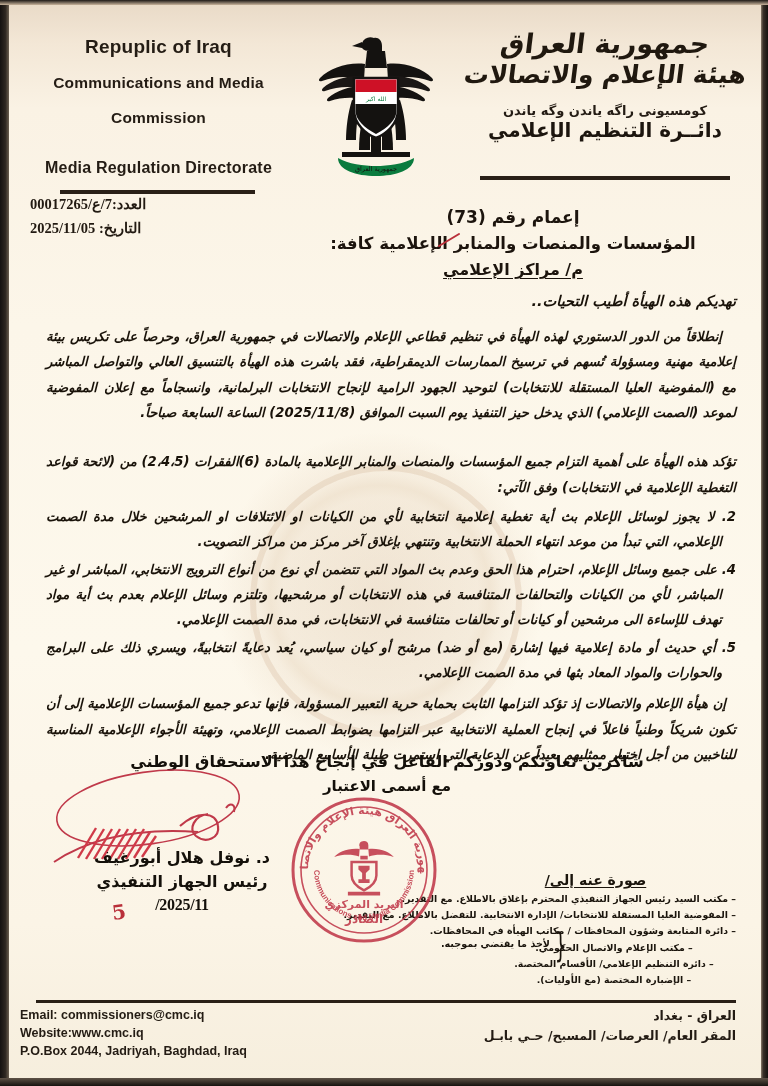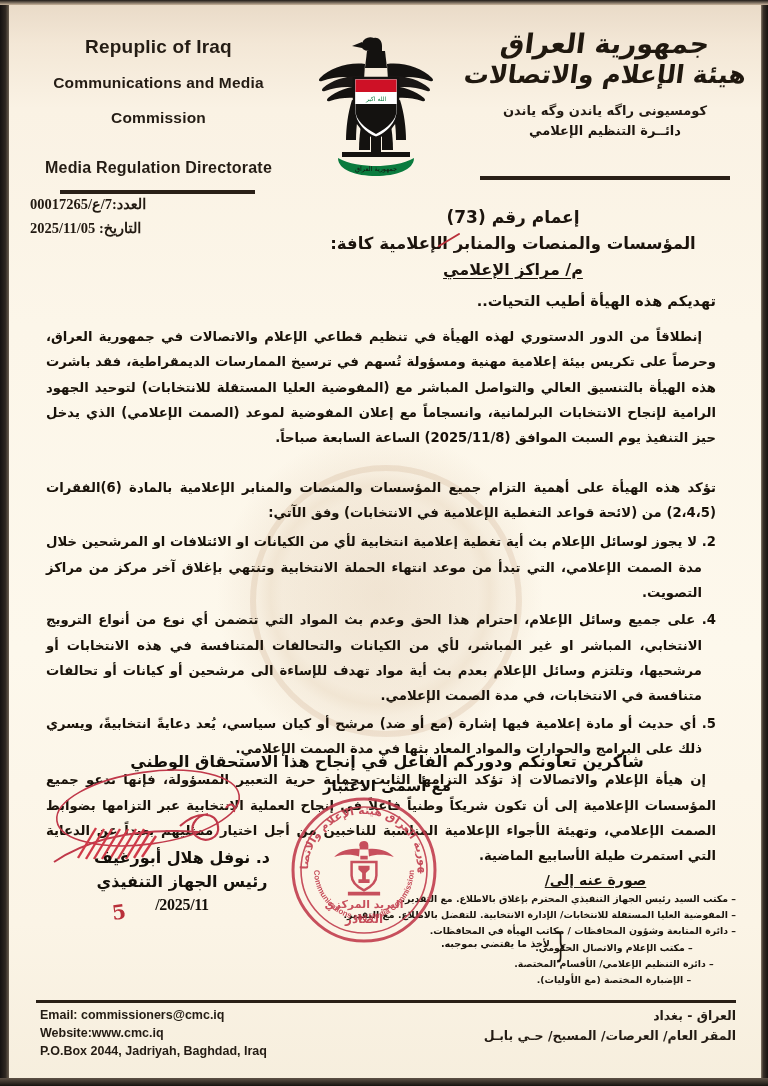--- a/index.html
+++ b/index.html
@@ -47,46 +47,46 @@
     white-space:nowrap;
   }
   .hdr-en div.l1{font-size:19px;margin-bottom:16px;}
   .hdr-en div.l4{font-size:16px;margin-top:32px;}
   .emblem{width:128px;height:160px;position:relative;flex:0 0 128px;margin-top:2px;}
   .hdr-ar{width:290px;text-align:center;direction:rtl;padding-top:6px;}
   .ar-callig{font-family:"DejaVu Sans",sans-serif;color:#20180f;line-height:1.15;}
   .ar-callig .c1{font-size:27px;font-weight:bold;letter-spacing:-1px;transform:skewX(-7deg);display:block;}
   .ar-callig .c2{font-size:25px;font-weight:bold;letter-spacing:-1px;transform:skewX(-7deg);display:block;margin-top:2px;}
   .hdr-ar .kurd{font-size:13px;font-weight:bold;color:#241c14;margin-top:13px;}
-  .hdr-ar .dept{font-size:13px;font-weight:bold;color:#1c150e;margin-top:5px;letter-spacing:.5px;}
+  .hdr-ar .dept{font-size:20px;font-weight:bold;color:#1c150e;letter-spacing:.5px;}
 
   .rule-left{position:absolute;left:60px;top:190px;width:195px;height:3.5px;background:linear-gradient(90deg,#6e5a44,#2a2017 30%,#241b12 70%,#7a6singular);background:#2a2017;z-index:5;}
   .rule-right{position:absolute;right:38px;top:176px;width:250px;height:3.5px;background:#2a2017;z-index:5;}
 
   
   .refblock{position:absolute;left:30px;top:196px;direction:rtl;text-align:left;z-index:6;}
   .refblock div{
     font-family:"Liberation Serif","DejaVu Serif",serif;
     font-size:14.5px;font-weight:bold;color:#221a12;margin-bottom:7px;white-space:nowrap;
   }
 
   
   .titleblock{position:absolute;right:70px;top:207px;direction:rtl;text-align:center;z-index:6;width:370px;}
   .titleblock .t1{font-size:17px;font-weight:bold;color:#1c140d;letter-spacing:-.3px;}
   .titleblock .t2{font-size:16.5px;font-weight:bold;color:#1c140d;margin-top:7px;letter-spacing:-.4px;}
   .titleblock .t3{font-size:16px;font-weight:bold;color:#1c140d;margin-top:7px;text-decoration:underline;text-underline-offset:3px;}
   .redtick{position:absolute;right:305px;top:232px;width:26px;height:16px;z-index:7;}
 
   
   .body-ar{
-    position:absolute;left:46px;right:52px;top:288px;
+    position:absolute;left:46px;right:32px;top:288px;
     direction:rtl;text-align:justify;text-align-last:right;
     font-family:"DejaVu Sans",sans-serif;
     font-size:13.2px;line-height:1.92;color:#191209;font-weight:bold;
-    z-index:6;letter-spacing:-.25px;
+    z-index:6;letter-spacing:-.25px;font-style:italic;
   }
   .greet{text-align:center;margin-bottom:8px;font-size:14.5px;}
   .para{margin-bottom:4px;text-indent:14px;}
   .para.noind{text-indent:0;margin-top:24px;}
   .item{margin-bottom:2px;padding-right:14px;text-indent:-14px;}
   .closing{margin-top:6px;text-indent:10px;}
 
   .salute{
     position:absolute;left:48px;right:42px;top:752px;direction:rtl;text-align:center;
     font-family:"DejaVu Sans",sans-serif;font-weight:bold;color:#14100a;z-index:8;
@@ -113,21 +113,21 @@
   }
   .cc ul{margin:0;padding:0;}
   .cc li::before{content:"– ";}
   .cc .center{text-align:center;padding-left:26px;}
   .cc .center2{text-align:center;padding-left:56px;}
   .brace{position:absolute;right:196px;top:925px;font-size:34px;color:#1a140c;z-index:9;font-family:"DejaVu Sans",sans-serif;transform:scaleX(.55);}
   .brace-note{position:absolute;right:218px;top:938px;font-size:9.6px;font-weight:bold;color:#1a140c;font-family:"DejaVu Sans",sans-serif;direction:rtl;z-index:9;}
 
   
   .footer-rule{position:absolute;left:36px;right:32px;top:1000px;height:3px;background:#2a2017;z-index:6;}
-  .footer{position:absolute;left:40px;right:32px;top:1008px;display:flex;justify-content:space-between;z-index:6;}
+  .footer{position:absolute;left:20px;right:32px;top:1008px;display:flex;justify-content:space-between;z-index:6;}
   .f-en div{font-family:"Liberation Sans",sans-serif;font-size:12.5px;font-weight:bold;color:#241c14;margin-bottom:4px;white-space:nowrap;}
   .f-ar{direction:rtl;text-align:right;}
   .f-ar div{font-family:"DejaVu Sans",sans-serif;font-size:12.5px;font-weight:bold;color:#241c14;margin-bottom:5px;white-space:nowrap;}
 </style>
 </head>
 <body>
 
 <div class="page">
 
   <div class="edge-left"></div>

